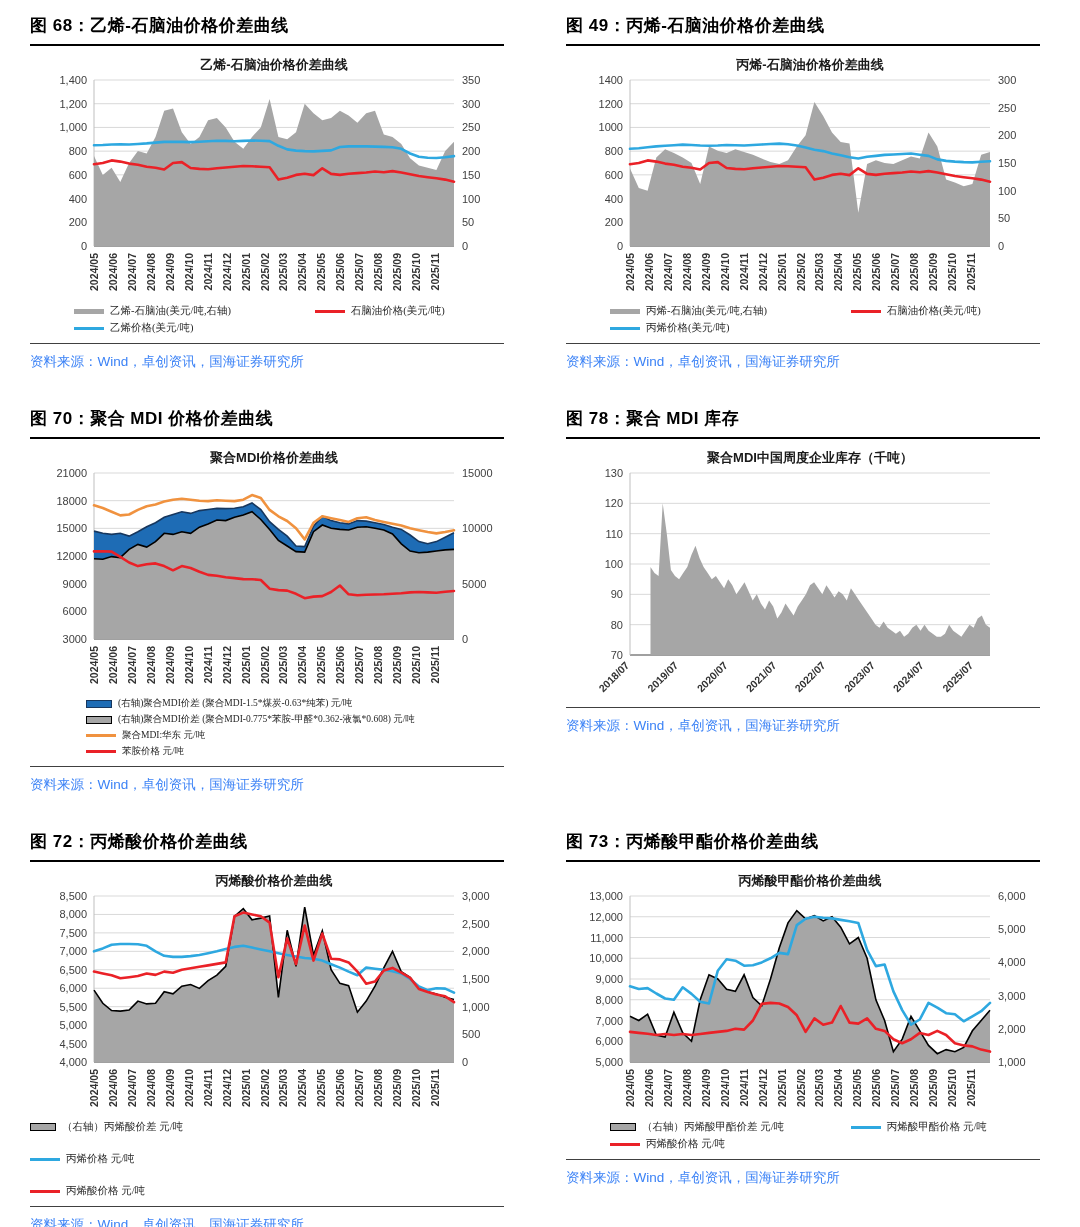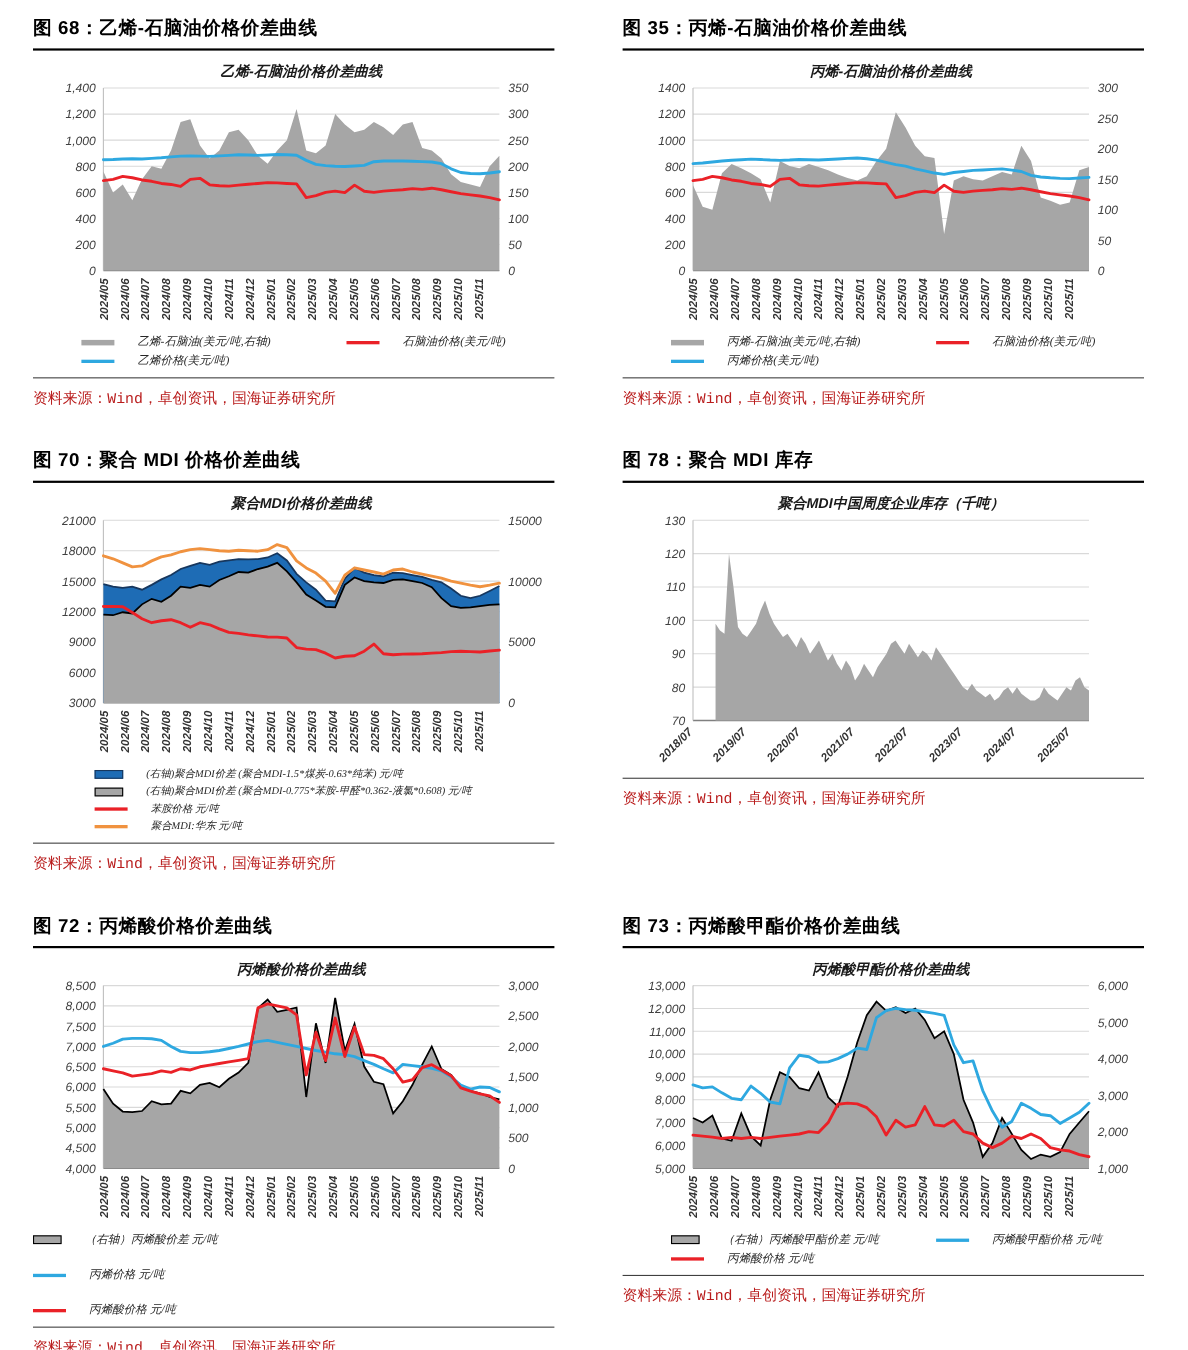--- a/index.html
+++ b/index.html
@@ -15,35 +15,35 @@
     column-gap:62px;
   }
   .figure{margin-bottom:34px;}
   .fig-heading{
     font-size:17px;font-weight:bold;color:#000;
     margin:0 0 8px 0;padding:2px 0 7px 0;
     border-bottom:2.5px solid #000;
     letter-spacing:.5px;
     font-family:"Liberation Sans","DejaVu Sans",sans-serif;
   }
-  .chart-mount{width:474px;font-style:italic;}
+  .chart-mount{width:474px;}
   .chart-mount svg{display:block;}
   .source{
     border-top:1.5px solid #404040;
     margin-top:8px;padding-top:9px;
-    font-size:13.5px;color:#b91c1c;
-    font-family:Liberation Mono, monospace;
+    font-size:13.5px;color:#3b82f6;
+    font-family:Liberation Sans, sans-serif;
   }
   .legend{font-size:10.5px;color:#262626;margin-top:-2px;
     font-family:"Liberation Serif","DejaVu Serif",serif;}
   .legend.small{font-size:9.5px;}
   .lg-grid2{display:grid;grid-template-columns:56% 44%;row-gap:3px;padding-left:44px;}
   .lg-rows{display:flex;flex-direction:column;gap:3px;padding-left:56px;text-align:center;}
   .lg-row{display:flex;justify-content:center;gap:18px;flex-direction:column;}
-  .lg-item{display:flex;align-items:center;gap:21px;white-space:nowrap;}
+  .lg-item{display:flex;align-items:center;gap:6px;white-space:nowrap;}
   .sw{flex:0 0 auto;display:inline-block;}
   .sw-bar{width:30px;height:5px;}
   .sw-line{width:30px;height:3px;}
   .sw-box{width:26px;height:8px;box-sizing:border-box;}
 </style>
 </head>
 <body>
 
 <div class="page">
   <div class="grid">
@@ -129,21 +129,21 @@
                 <span class="sw sw-line" style="background: rgb(46, 168, 224);"></span>
                 <span>乙烯价格(美元/吨)</span>
               </span>
             </div>
           </div>
         </div>
       <div class="source">资料来源：Wind，卓创资讯，国海证券研究所</div>
     </section>
 
     <section class="figure">
-      <h3 class="fig-heading">图 35：丙烯-石脑油价格价差曲线</h3>
+      <h3 class="fig-heading">图 49：丙烯-石脑油价格价差曲线</h3>
       <div class="chart-mount">
           <svg viewBox="0 0 474 252" width="474" height="252">
             <g>
               <line x1="64" x2="424" y1="26" y2="26" stroke="#d9d9d9" stroke-width="1"></line>
               <line x1="64" x2="424" y1="49.714285714285715" y2="49.714285714285715" stroke="#d9d9d9" stroke-width="1"></line>
               <line x1="64" x2="424" y1="73.42857142857143" y2="73.42857142857143" stroke="#d9d9d9" stroke-width="1"></line>
               <line x1="64" x2="424" y1="97.14285714285714" y2="97.14285714285714" stroke="#d9d9d9" stroke-width="1"></line>
               <line x1="64" x2="424" y1="120.85714285714286" y2="120.85714285714286" stroke="#d9d9d9" stroke-width="1"></line>
               <line x1="64" x2="424" y1="144.57142857142856" y2="144.57142857142856" stroke="#d9d9d9" stroke-width="1"></line>
               <line x1="64" x2="424" y1="168.28571428571428" y2="168.28571428571428" stroke="#d9d9d9" stroke-width="1"></line>
@@ -291,26 +291,26 @@
             <div class="lg-rows">
               <span class="lg-item">
                 <span class="sw sw-box" style="background: rgb(30, 108, 181); border: 1.6px solid rgb(23, 55, 94);"></span>
                 <span>(右轴)聚合MDI价差 (聚合MDI-1.5*煤炭-0.63*纯苯) 元/吨</span>
               </span>
               <span class="lg-item">
                 <span class="sw sw-box" style="background: rgb(166, 166, 166); border: 1.6px solid rgb(0, 0, 0);"></span>
                 <span>(右轴)聚合MDI价差 (聚合MDI-0.775*苯胺-甲醛*0.362-液氯*0.608) 元/吨</span>
               </span>
               <span class="lg-item">
+                <span class="sw sw-line" style="background: rgb(240, 146, 63);"></span>
+                <span>聚合MDI:华东 元/吨</span>
+              </span>
+              <span class="lg-item">
                 <span class="sw sw-line" style="background: rgb(234, 33, 39);"></span>
                 <span>苯胺价格 元/吨</span>
-              </span>
-              <span class="lg-item">
-                <span class="sw sw-line" style="background: rgb(240, 146, 63);"></span>
-                <span>聚合MDI:华东 元/吨</span>
               </span>
             </div>
           </div>
         </div>
       <div class="source">资料来源：Wind，卓创资讯，国海证券研究所</div>
     </section>
 
     <section class="figure">
       <h3 class="fig-heading">图 78：聚合 MDI 库存</h3>
       <div class="chart-mount">

